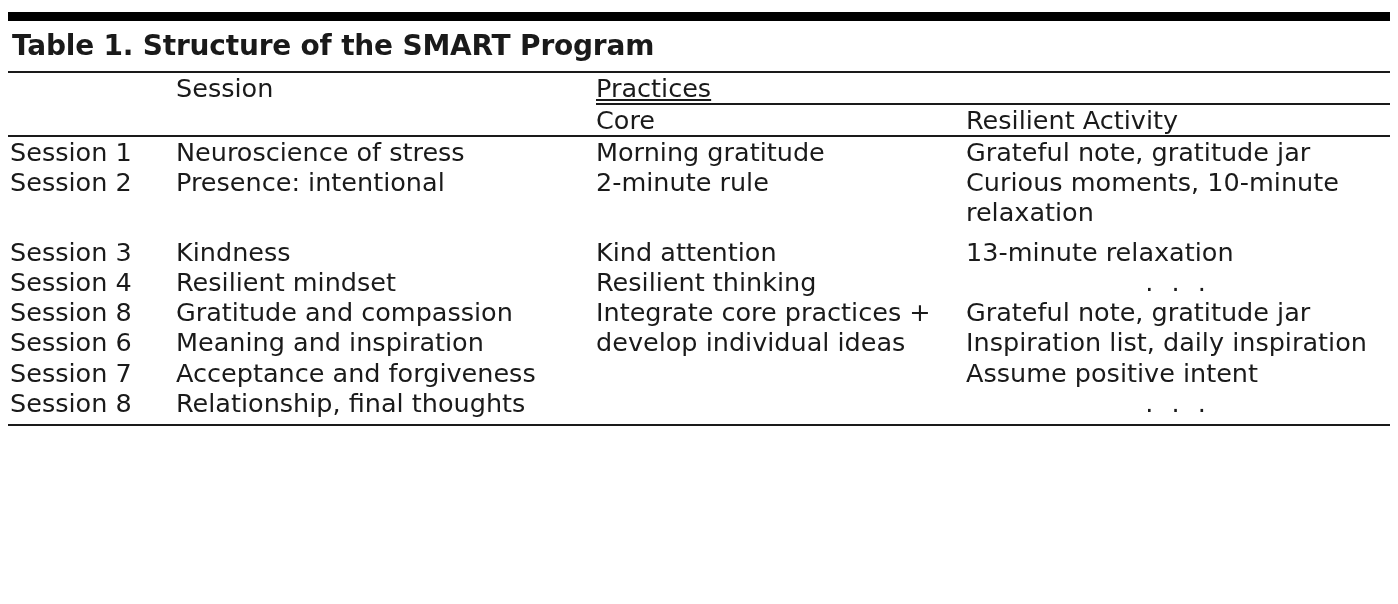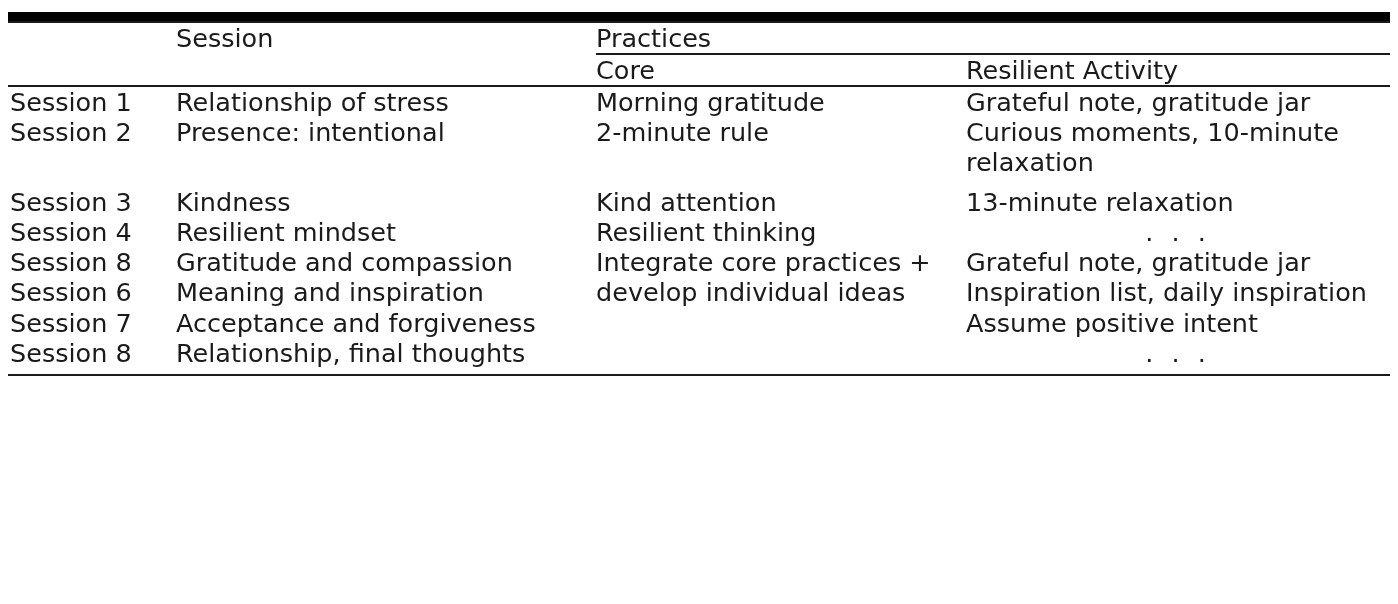--- a/index.html
+++ b/index.html
@@ -50,20 +50,21 @@
   }
   .col-session { width: 168px; }
   .col-insight { width: 420px; }
   .col-core    { width: 370px; }
   .col-engage  { width: 424px; }
 
   .hdr-practices {
     text-align: center;
     padding: 6px 0 4px 0;
     font-size: 25.5px;
+    text-decoration: underline;
   }
   .practices-underline {
     height: 2px;
     background: #1a1a1a;
     margin: 0 0 0 0;
   }
   .hdr-sub {
     text-align: center;
     padding: 4px 0 7px 0;
     font-size: 25.5px;
@@ -93,20 +94,21 @@
   }
   .hdr-row-line td { padding: 0; }
 </style>
 </head>
 <body>
 
 <div class="table-wrap">
 
   <div class="rule-top"></div>
 
+  <div class="caption">Table 1. Structure of the SMART Program</div>
 
   <div class="rule-thin"></div>
 
   <table class="smart">
     <colgroup>
       <col class="col-session">
       <col class="col-insight">
       <col class="col-core">
       <col class="col-engage">
     </colgroup>
@@ -129,21 +131,21 @@
       </tr>
       <tr class="hdr-row-line">
         <td colspan="4">
           <div class="rule-thin"></div>
         </td>
       </tr>
     </thead>
     <tbody>
       <tr>
         <td class="body-cell sess">Session 1</td>
-        <td class="body-cell">Relationship of stress</td>
+        <td class="body-cell">Neuroscience of stress</td>
         <td class="body-cell">Morning gratitude</td>
         <td class="body-cell">Grateful note, gratitude jar</td>
       </tr>
       <tr>
         <td class="body-cell sess">Session 2</td>
         <td class="body-cell">Presence: intentional</td>
         <td class="body-cell">2-minute rule</td>
         <td class="body-cell">Curious moments, 10-minute relaxation</td>
       </tr>
       <tr class="spacer-row">

